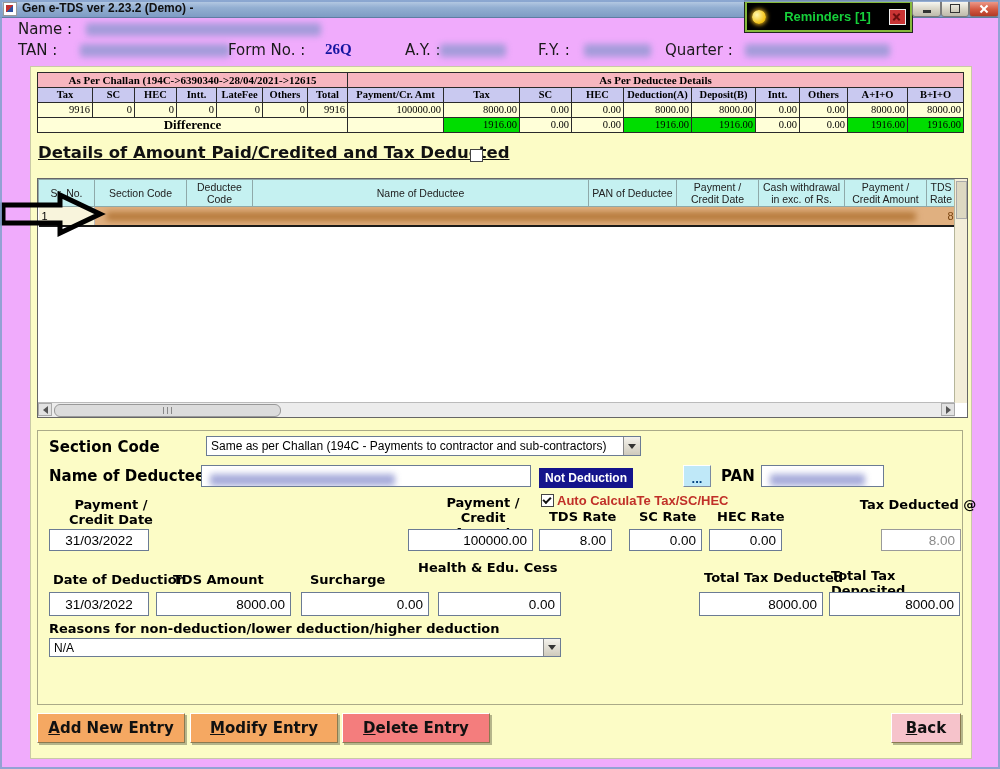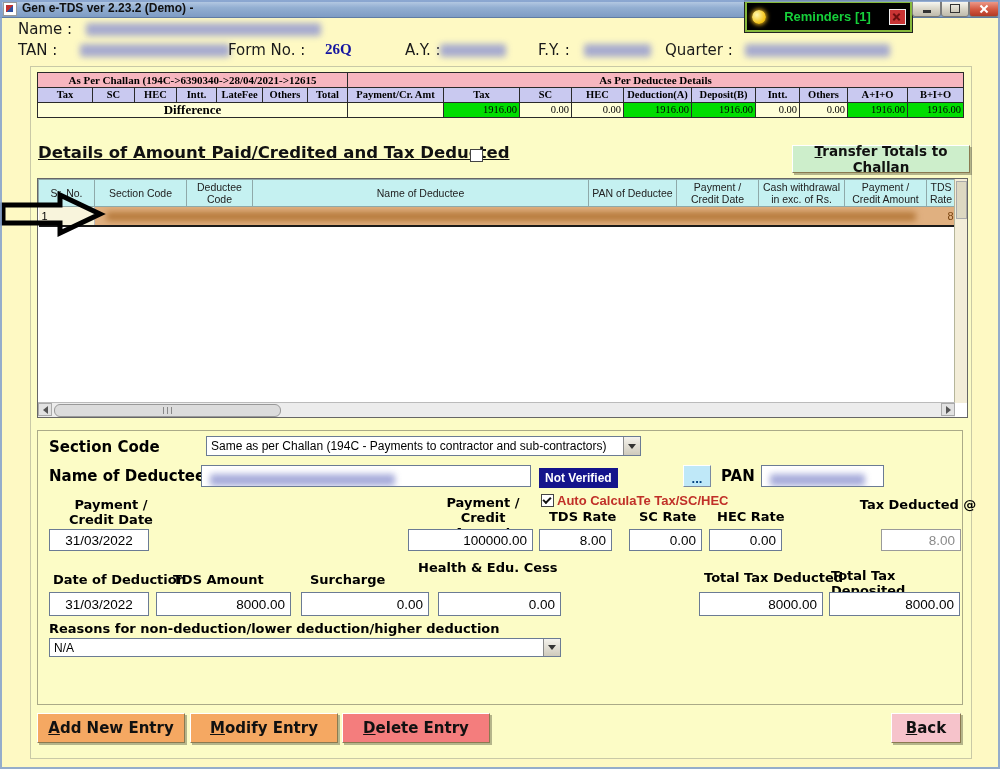--- a/index.html
+++ b/index.html
@@ -1,16 +1,16 @@
 <!DOCTYPE html>
 <html><head>
 <meta charset="utf-8">
 <style>
   html,body{margin:0;padding:0;}
-  .screen{position:relative;width:1000px;height:769px;background:#fef9c3;overflow:hidden;
+  .screen{position:relative;width:1000px;height:769px;background:#f0abfc;overflow:hidden;
           font-family:"Liberation Sans",sans-serif;}
   .screen::after{content:"";position:absolute;inset:0;border:2px solid rgba(130,160,205,.85);
           pointer-events:none;z-index:90;}
 
   
   .titlebar{position:absolute;left:0;top:0;width:1000px;height:17px;
     background:linear-gradient(to bottom,#bdd0e7 0%,#93afd2 45%,#7e9cc4 100%);
     border-bottom:1px solid #5f7ca3;}
   .app-icon{position:absolute;left:3px;top:2px;width:12px;height:12px;background:#fff;
     border:1px solid #999;}
@@ -220,40 +220,56 @@
       <td class="col">SC</td>
       <td class="col">HEC</td>
       <td class="col">Deduction(A)</td>
       <td class="col">Deposit(B)</td>
       <td class="col">Intt.</td>
       <td class="col">Others</td>
       <td class="col">A+I+O</td>
       <td class="col">B+I+O</td>
     </tr>
     <tr>
+      <td class="val">9916</td>
+      <td class="val">0</td>
+      <td class="val">0</td>
+      <td class="val">0</td>
+      <td class="val">0</td>
+      <td class="val">0</td>
+      <td class="val">9916</td>
+      <td class="val">100000.00</td>
+      <td class="val">8000.00</td>
+      <td class="val">0.00</td>
+      <td class="val">0.00</td>
+      <td class="val">8000.00</td>
+      <td class="val">8000.00</td>
+      <td class="val">0.00</td>
+      <td class="val">0.00</td>
+      <td class="val">8000.00</td>
+      <td class="val">8000.00</td>
+    </tr>
+    <tr>
       <td class="diff" colspan="7">Difference</td>
       <td class="val"></td>
       <td class="val grn">1916.00</td>
       <td class="val">0.00</td>
       <td class="val">0.00</td>
       <td class="val grn">1916.00</td>
       <td class="val grn">1916.00</td>
       <td class="val">0.00</td>
       <td class="val">0.00</td>
       <td class="val grn">1916.00</td>
       <td class="val grn">1916.00</td>
     </tr>
   </tbody>
     </table>
 
   <span class="details-heading">Details of Amount Paid/Credited and Tax Deducted</span>
   <div class="cb" style="left:470px;top:149px;"></div>
-  <div class="btn btn-transfer">
-    <span class="ulf">Transfer Totals to Challan</span>
-  </div>
 
   <div class="gridbox">
     <table class="grid-t">
       <colgroup>
         <col style="width:56px">
           <col style="width:92px">
           <col style="width:66px">
           <col style="width:336px">
         <col style="width:88px">
           <col style="width:82px">
@@ -309,21 +325,21 @@
       <span class="txt">Same as per Challan (194C - Payments to contractor and sub-contractors)</span>
       <span class="arr">
           <span class="tri-down"></span>
         </span>
     </div>
 
     <span class="flabel big" style="left:11px;top:36px;">Name of Deductee</span>
     <div class="inp" style="left:163px;top:34px;width:330px;height:22px;">
       <div class="blob blue" style="left:8px;top:4px;width:185px;height:12px;position:relative;"></div>
     </div>
-    <span class="not-verified" style="left:501px;top:37px;">Not Verified</span>
+    <span class="not-verified" style="left:501px;top:37px;">Not Deduction</span>
     <div class="dots-btn" style="left:645px;top:34px;width:28px;height:22px;">...</div>
     <span class="flabel big" style="left:683px;top:36px;">PAN</span>
     <div class="inp" style="left:723px;top:34px;width:123px;height:22px;">
       <div class="blob blue" style="left:8px;top:4px;width:95px;height:12px;position:relative;"></div>
     </div>
 
     <div class="cb checked" style="left:503px;top:63px;"></div>
     <span class="auto-calc" style="left:519px;top:62px;">Auto CalculaTe Tax/SC/HEC</span>
     <span class="flabel ctr" style="left:805px;top:66px;width:150px;">Tax Deducted @</span>
 

